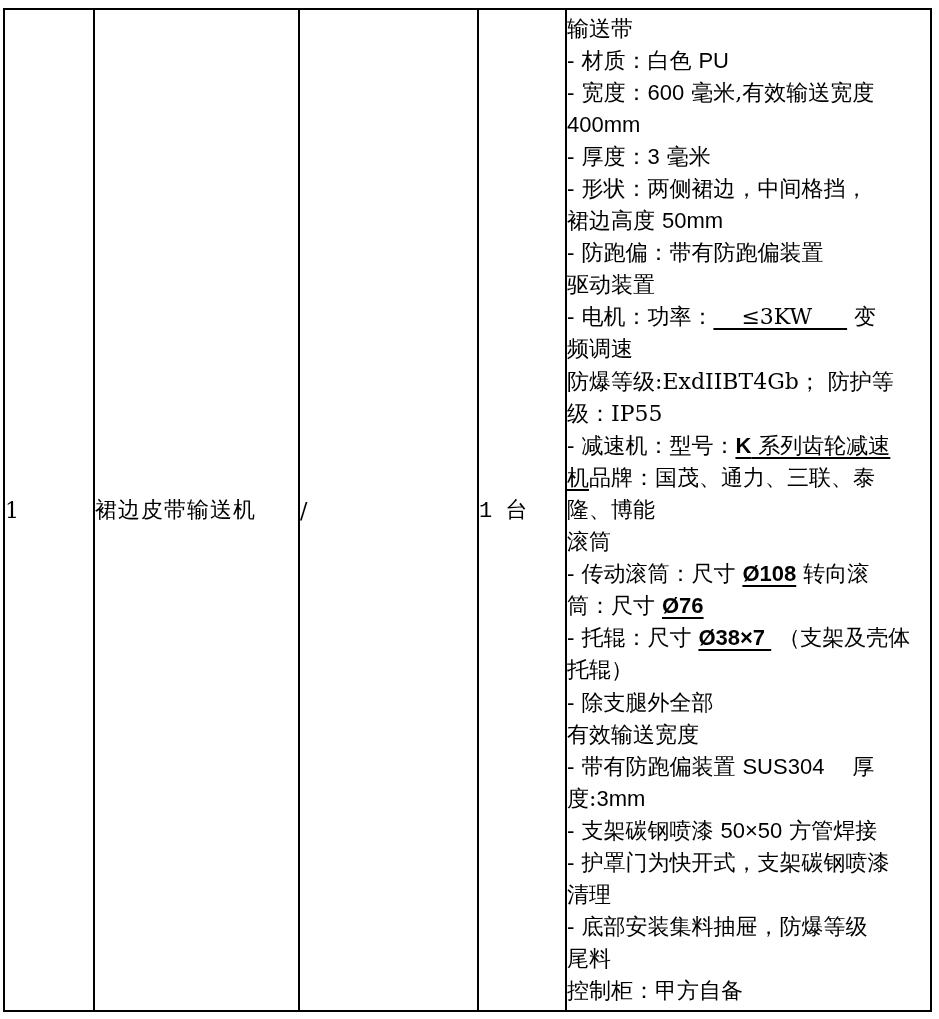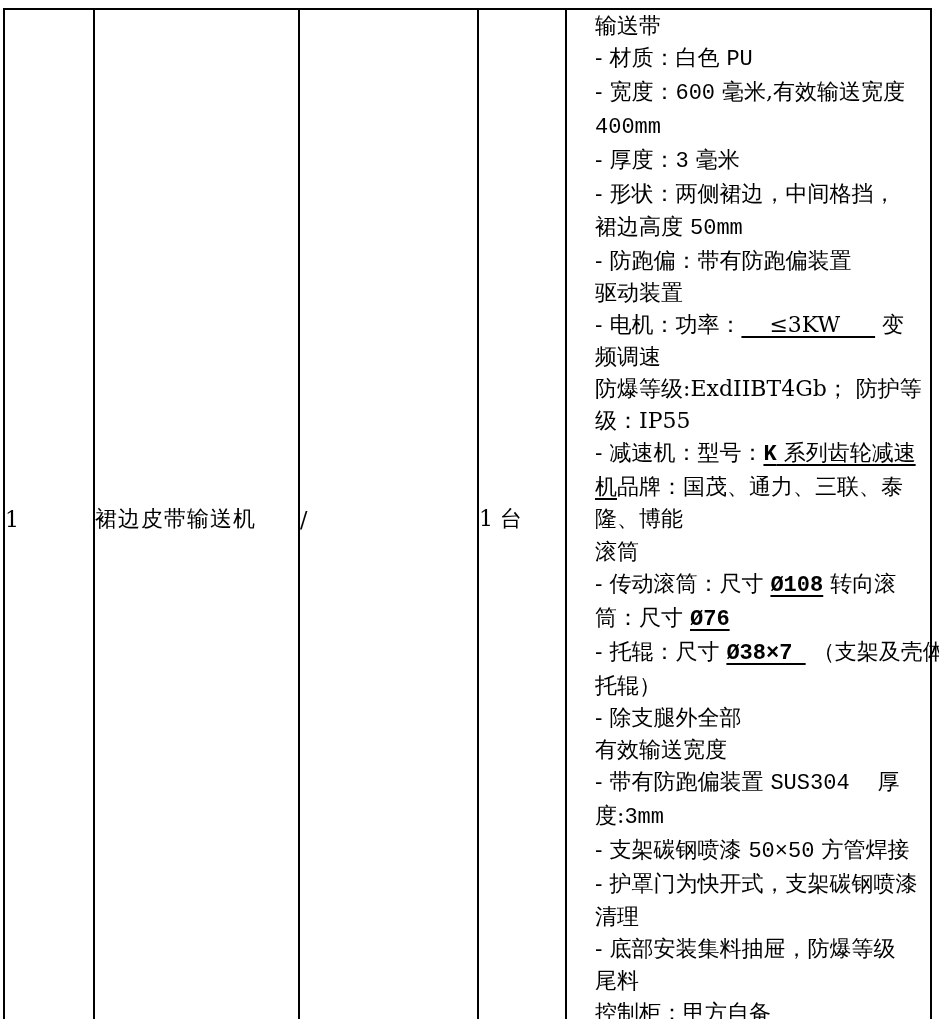--- a/index.html
+++ b/index.html
@@ -12,26 +12,26 @@
     position:absolute;left:3px;top:8px;width:929px;height:1004px;
     border-collapse:collapse;table-layout:fixed;
   }
   table.doc-table td{
     border:2px solid #000000;vertical-align:middle;padding:0;
     font-size:22px;
   }
   td.cell-index{padding-left:26px;}
   td.cell-name{padding-left:11px;font-weight:normal;font-size:23px;letter-spacing:1px;}
   td.cell-model{padding-left:12px;}
-  td.cell-qty{padding-left:10px;}
+  td.cell-qty{padding-left:10px;font-family:Liberation Mono, monospace;}
   td.cell-spec{vertical-align:top;padding:3px 6px 0 10px;}
-  .spec-line{line-height:32.1px;white-space:pre;padding-left:28px;}
+  .spec-line{line-height:32.1px;white-space:pre;}
   .u{text-decoration:underline;text-underline-offset:4px;}
   .b{font-weight:bold;}
-  .s{font-family:Liberation Mono, monospace;}
+  .s{font-family:Liberation Sans, sans-serif;}
 </style>
 </head>
 <body>
 
 <table class="doc-table">
   <colgroup>
     <col style="width:90px">
     <col style="width:205px">
     <col style="width:179px">
     <col style="width:88px">

